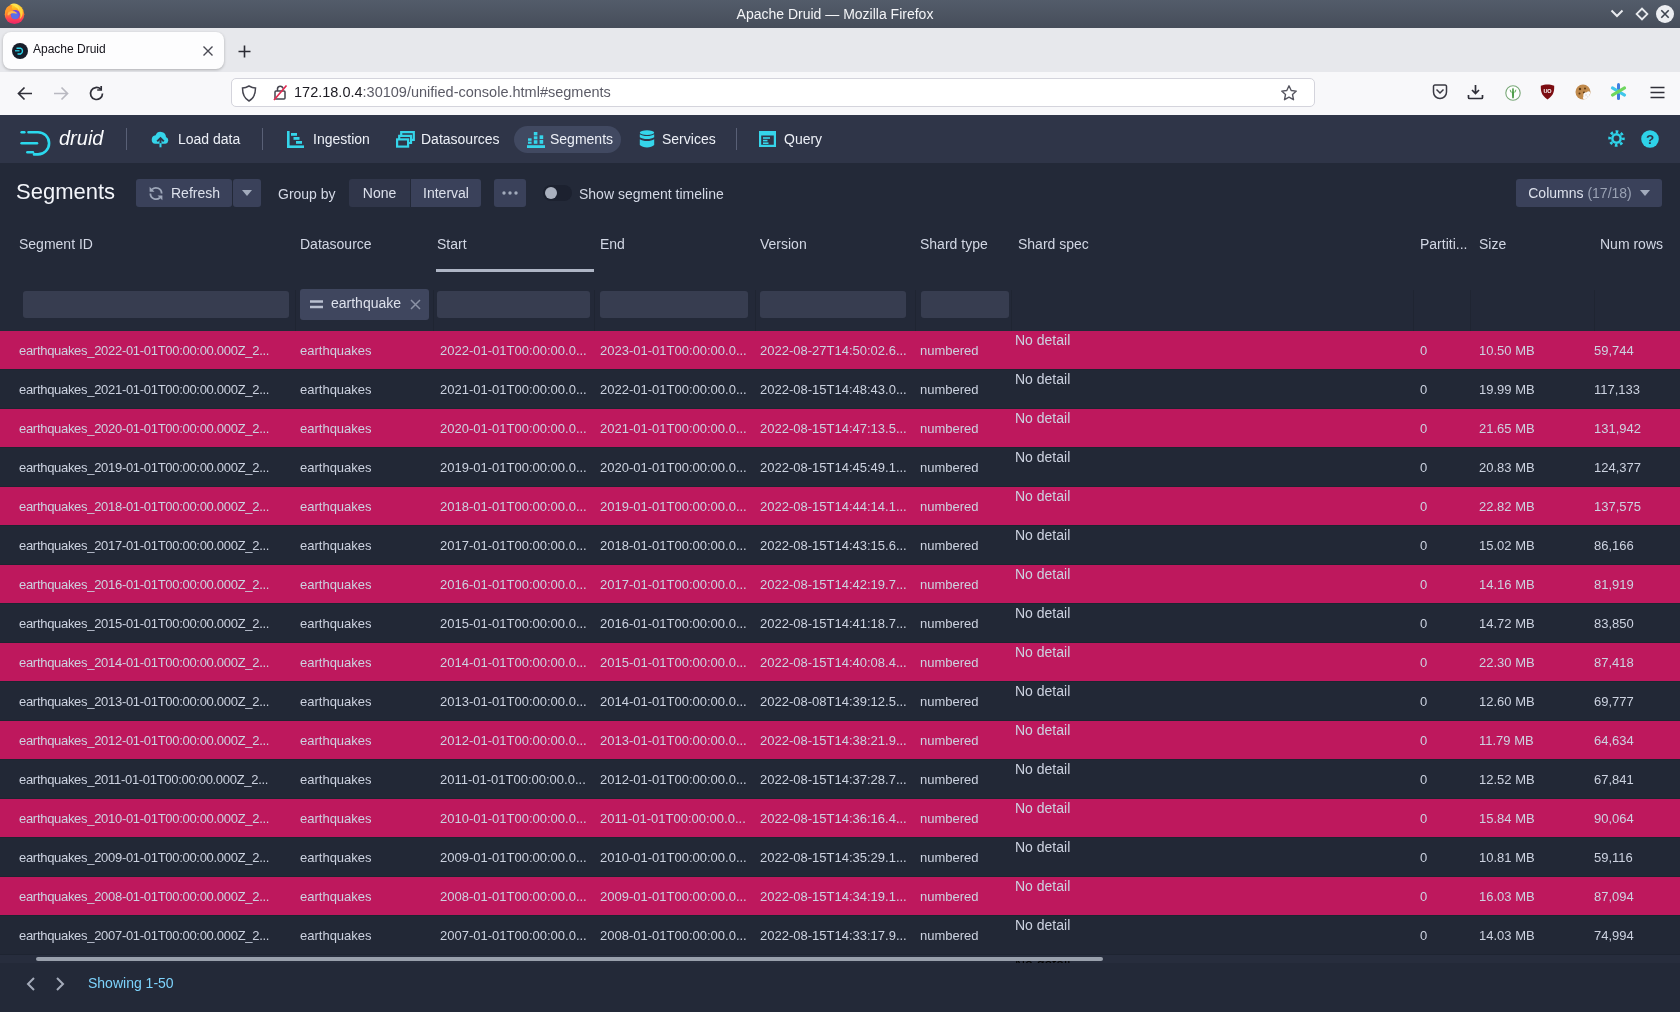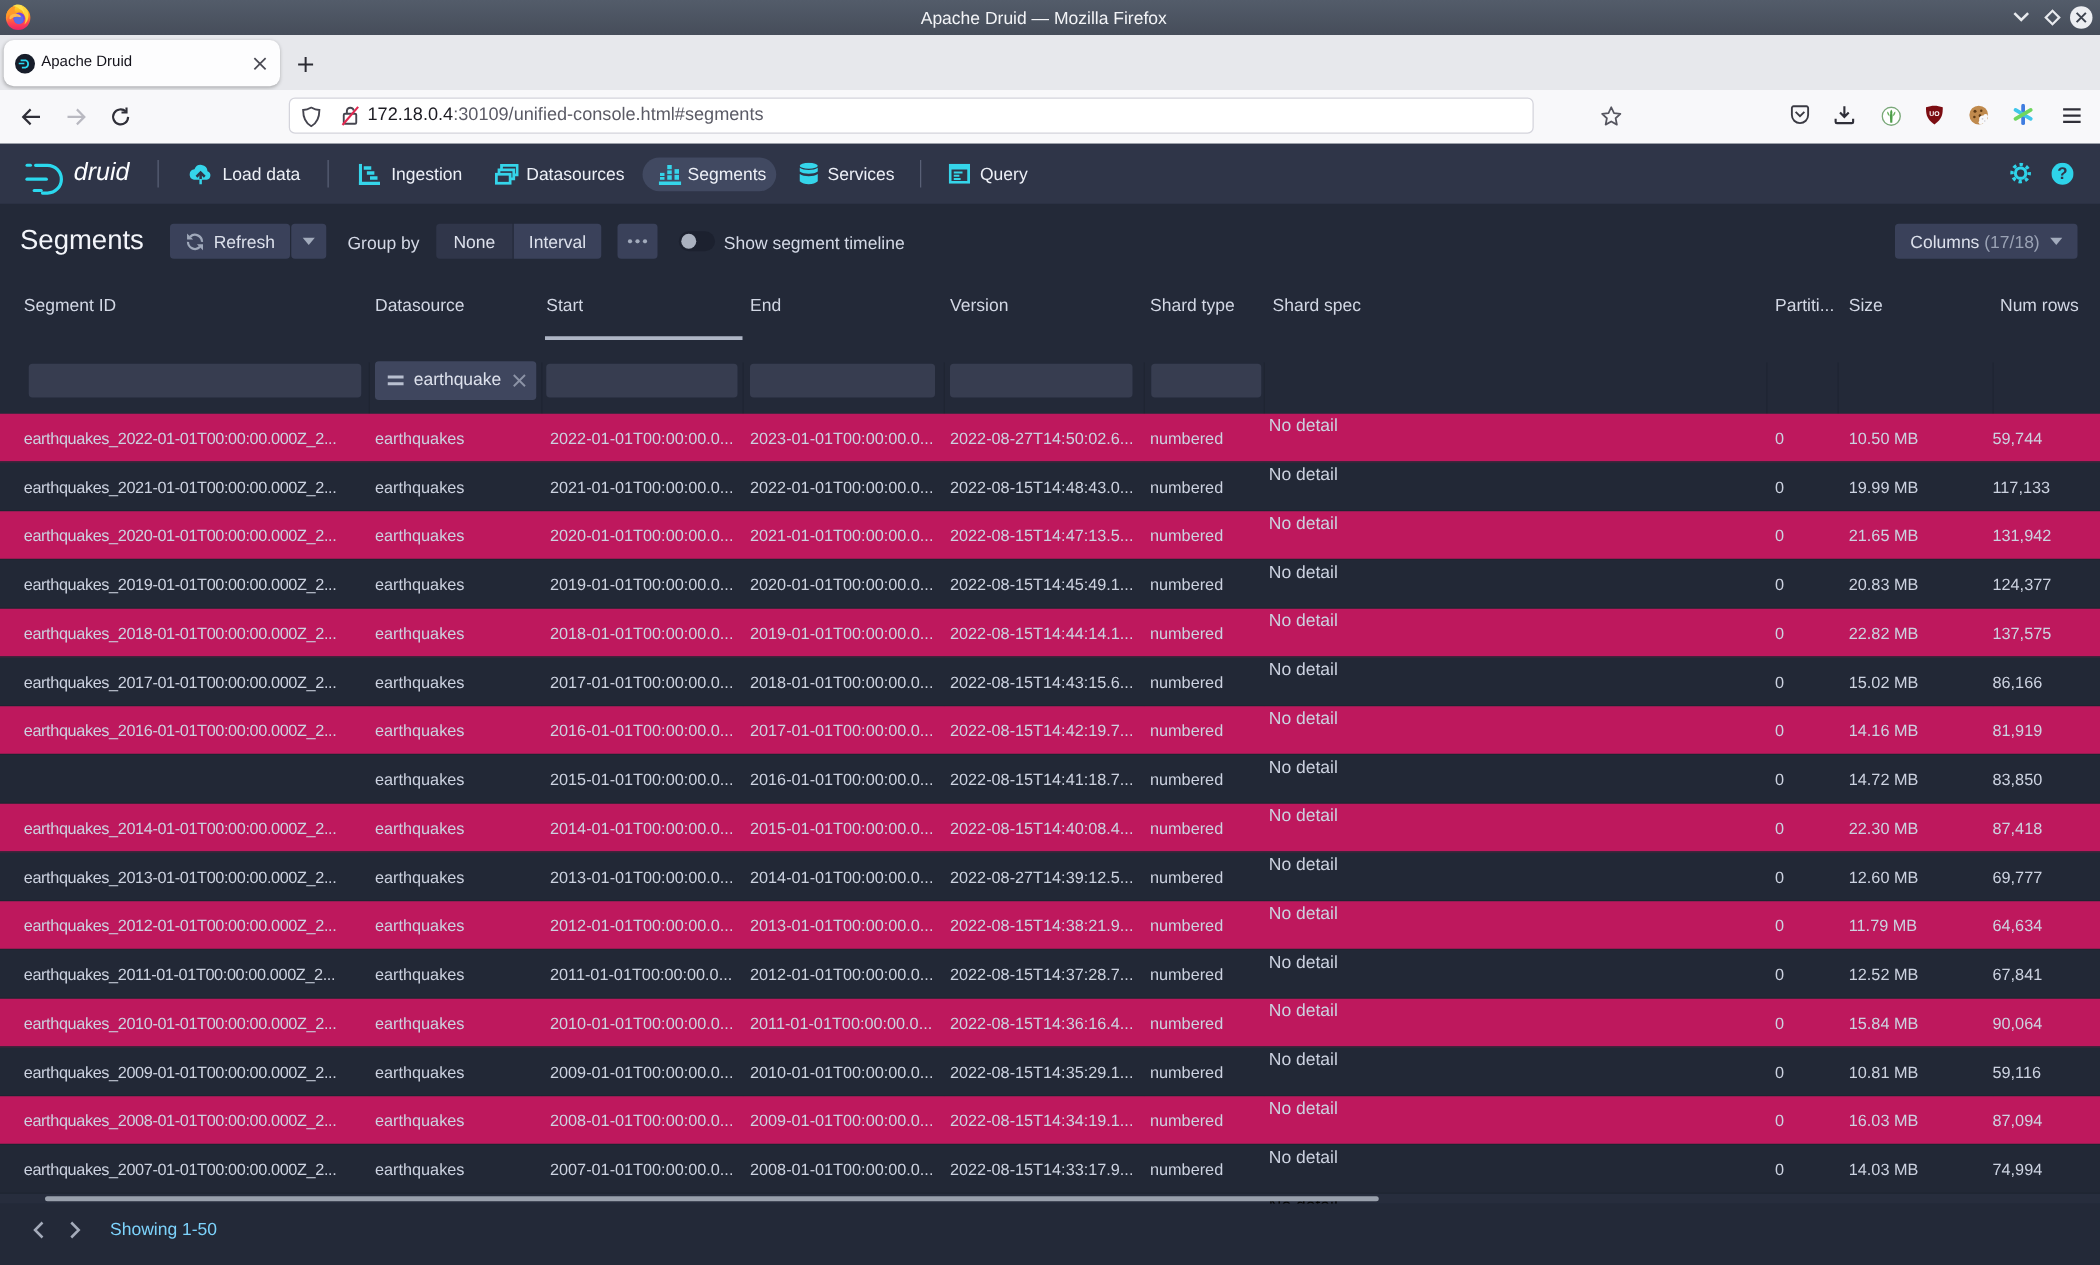--- a/index.html
+++ b/index.html
@@ -6,21 +6,21 @@
 .abs{position:absolute}
 
 #titlebar{position:absolute;left:0;top:0;width:1680px;height:28px;background:linear-gradient(#535c6a,#464d5a)}
 #titlebar .title{position:absolute;left:0;right:10px;top:0;height:28px;line-height:28px;text-align:center;color:#f3f4f7;font-size:14px}
 
 #tabbar{position:absolute;left:0;top:28px;width:1680px;height:44px;background:#e7e8ec}
 #tab{position:absolute;left:3px;top:4px;width:221px;height:37px;background:#fdfdfe;border-radius:8px;box-shadow:0 1px 3px rgba(0,0,0,.25)}
 #tab .txt{position:absolute;left:30px;top:10px;font-size:12px;color:#14131b}
 
 #toolbar{position:absolute;left:0;top:72px;width:1680px;height:43px;background:#f8f8fa}
-#urlbar{position:absolute;left:231px;top:6px;width:996px;height:29px;background:#fff;border:1px solid #d4d4dc;border-radius:5px}
+#urlbar{position:absolute;left:231px;top:6px;width:1084px;height:29px;background:#fff;border:1px solid #d4d4dc;border-radius:5px}
 #urltxt{position:absolute;left:62px;top:5px;font-size:14.5px;color:#5b5b66}
 #urltxt b{color:#1c1b22;font-weight:normal}
 
 #nav{position:absolute;left:0;top:115px;width:1680px;height:48px;background:#2f3548}
 .navitem{position:absolute;top:0;height:48px;display:flex;align-items:center;color:#edf0f7;font-size:14px}
 .navsep{position:absolute;top:13px;width:1px;height:22px;background:#596076}
 #navpill{position:absolute;left:514px;top:11px;width:107px;height:27px;background:#414961;border-radius:14px}
 #druidtxt{position:absolute;left:59px;top:12px;color:#fbfcfe;font-size:20px;font-style:italic;font-weight:500}
 
 #vhead{position:absolute;left:0;top:163px;width:1680px;height:63px}
@@ -440,20 +440,21 @@
 <div class="c c3">2016-01-01T00:00:00.0...</div>
 <div class="c c4">2017-01-01T00:00:00.0...</div>
 <div class="c c5">2022-08-15T14:42:19.7...</div>
 <div class="c c6">numbered</div>
 <div class="c c7 nd">No detail</div>
 <div class="c c8">0</div>
 <div class="c c9">14.16 MB</div>
 <div class="c c10">81,919</div>
 </div>
 <div class="row rd" style="top:604px">
+<div class="c c1">earthquakes_2015-01-01T00:00:00.000Z_2...</div>
 <div class="c c2">earthquakes</div>
 <div class="c c3">2015-01-01T00:00:00.0...</div>
 <div class="c c4">2016-01-01T00:00:00.0...</div>
 <div class="c c5">2022-08-15T14:41:18.7...</div>
 <div class="c c6">numbered</div>
 <div class="c c7 nd">No detail</div>
 <div class="c c8">0</div>
 <div class="c c9">14.72 MB</div>
 <div class="c c10">83,850</div>
 </div>
@@ -467,21 +468,21 @@
 <div class="c c7 nd">No detail</div>
 <div class="c c8">0</div>
 <div class="c c9">22.30 MB</div>
 <div class="c c10">87,418</div>
 </div>
 <div class="row rd" style="top:682px">
 <div class="c c1">earthquakes_2013-01-01T00:00:00.000Z_2...</div>
 <div class="c c2">earthquakes</div>
 <div class="c c3">2013-01-01T00:00:00.0...</div>
 <div class="c c4">2014-01-01T00:00:00.0...</div>
-<div class="c c5">2022-08-27T14:39:12.5...</div>
+<div class="c c5">2022-08-08T14:39:12.5...</div>
 <div class="c c6">numbered</div>
 <div class="c c7 nd">No detail</div>
 <div class="c c8">0</div>
 <div class="c c9">12.60 MB</div>
 <div class="c c10">69,777</div>
 </div>
 <div class="row rl" style="top:721px">
 <div class="c c1">earthquakes_2012-01-01T00:00:00.000Z_2...</div>
 <div class="c c2">earthquakes</div>
 <div class="c c3">2012-01-01T00:00:00.0...</div>

